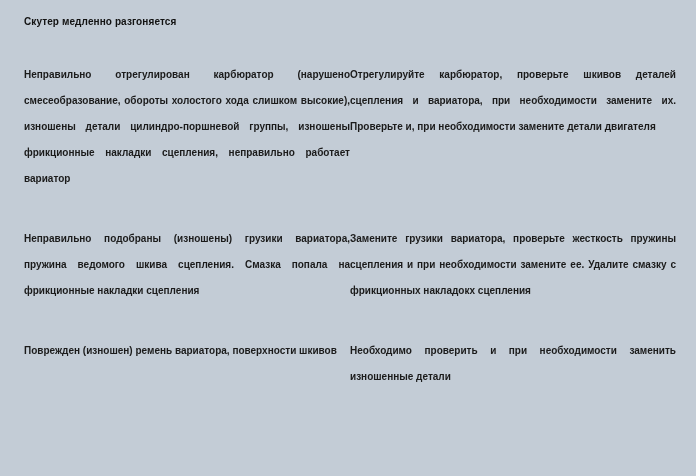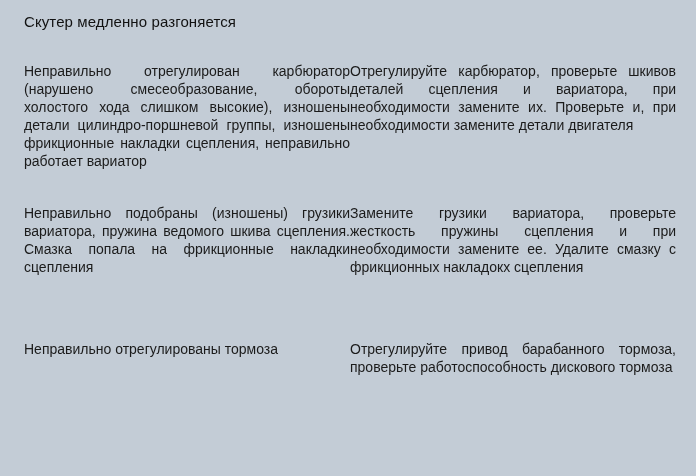--- a/index.html
+++ b/index.html
@@ -15,22 +15,22 @@
     overflow: hidden;
   }
   .page {
     position: relative;
     width: 696px;
     height: 476px;
     box-sizing: border-box;
     padding: 14px 22px 0 24px;
   }
   .doc-title {
-    font-size: 15px;
-    font-weight: normal;
+    font-size: 10px;
+    font-weight: bold;
     color: #121212;
     letter-spacing: 0.1px;
     margin: 0 0 10px 0;
     line-height: 16px;
   }
   .table {
     width: 652px;
     border-collapse: collapse;
     table-layout: fixed;
   }
@@ -40,26 +40,27 @@
   }
   .col-left {
     width: 312px;
     padding-right: 14px;
   }
   .col-right {
     width: 326px;
     padding-left: 6px;
   }
   .cell-text {
-    font-size: 14px;
-    line-height: 18px;
+    font-size: 10px;
+    line-height: 26px;
     text-align: justify;
     text-justify: inter-word;
     color: #1b1b1b;
     hyphens: none;
+    font-weight: bold;
   }
   .row-spacer td {
     height: 34px;
   }
   .row-spacer-sm td {
     height: 30px;
   }
   .top-pad td {
     height: 22px;
   }
@@ -99,30 +100,30 @@
         <td class="col-right">
           <div class="cell-text">Замените грузики вариатора, проверьте жесткость пружины сцепления и при необходимости замените ее. Удалите смазку с фрикционных накладокх сцепления</div>
         </td>
       </tr>
 
       <tr class="row-spacer">
         <td></td>
         <td></td>
       </tr>
 
+      <tr>
+        <td class="col-left">
+          <div class="cell-text">Поврежден (изношен) ремень вариатора, поверхности шкивов</div>
+        </td>
+        <td class="col-right">
+          <div class="cell-text">Необходимо проверить и при необходимости заменить изношенные детали</div>
+        </td>
+      </tr>
 
       <tr class="row-spacer-sm">
         <td></td>
         <td></td>
       </tr>
 
-      <tr>
-        <td class="col-left">
-          <div class="cell-text">Неправильно отрегулированы тормоза</div>
-        </td>
-        <td class="col-right">
-          <div class="cell-text">Отрегулируйте привод барабанного тормоза, проверьте работоспособность дискового тормоза</div>
-        </td>
-      </tr>
     </tbody>
   </table>
 
 </div>
 
 </body></html>

